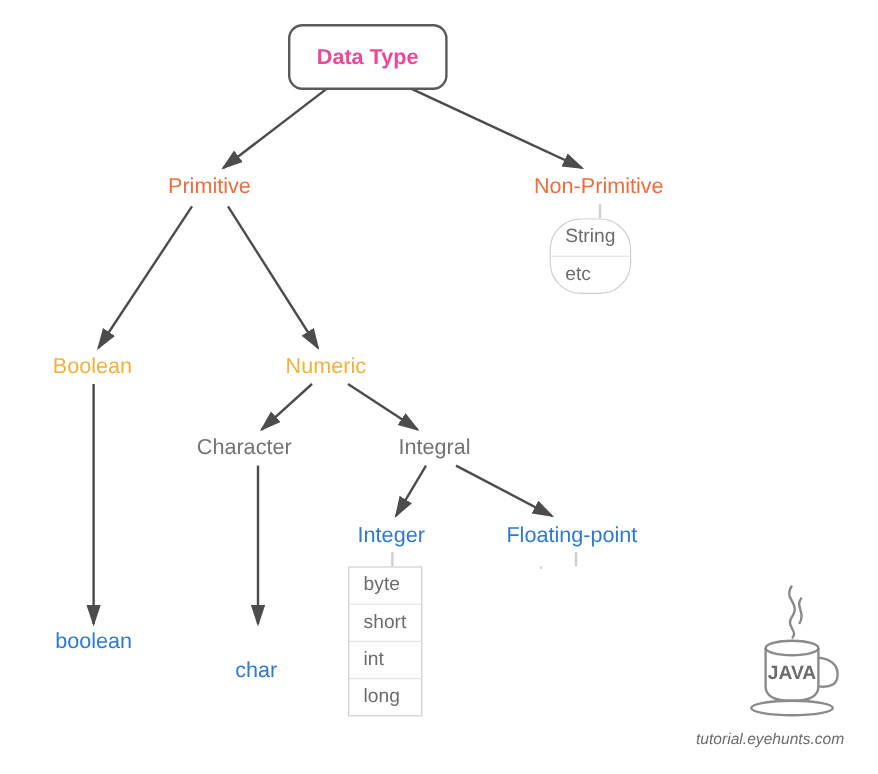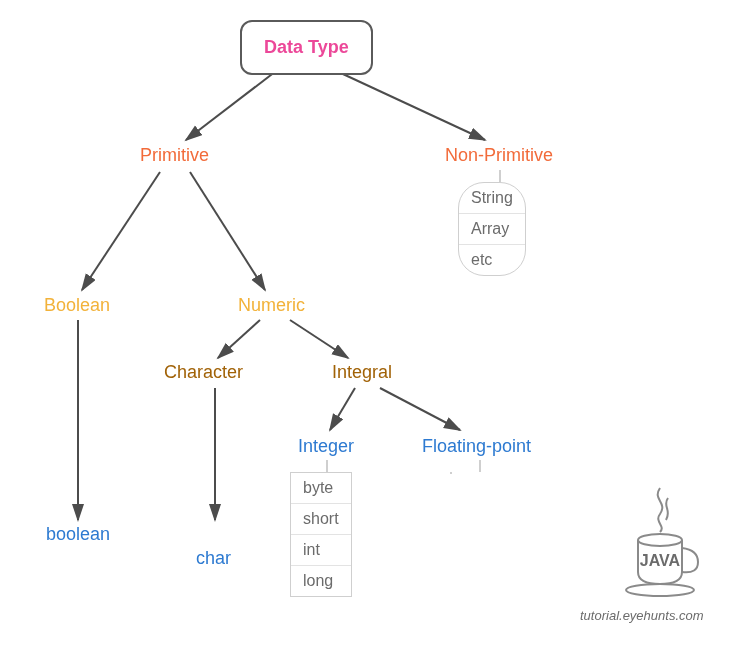--- a/index.html
+++ b/index.html
@@ -26,21 +26,21 @@
     border: 2px solid #5a5a5a;
     border-radius: 12px;
     padding: 15px 22px;
     font-weight: 700;
     color: #ec4899;
     font-size: 18px;
     background: #fff;
   }
   .c-orange { color: #f26b3a; }
   .c-yellow { color: #f2b23a; }
-  .c-pink   { color: #a16207; }
+  .c-pink   { color: #737373; }
   .c-blue   { color: #2d7ad1; text-align: right; }
   .table {
     position: absolute;
     border: 1px solid #cfcfcf;
     background: #fff;
   }
   .table .row {
     padding: 6px 12px;
     font-size: 16px;
     color: #6b6b6b;
@@ -101,21 +101,20 @@
 
 <div class="node c-orange" style="left:140px; top:145px;">
   <span>Primitive</span>
 </div>
 <div class="node c-orange" style="left:445px; top:145px;">
   <span>Non-Primitive</span>
 </div>
 
 <div class="table" style="left:458px; top:182px;border-radius:26px;">
   <div class="row">String</div>
-  <div class="row">Array</div>
   <div class="row">etc</div>
 </div>
 
 <div class="node c-yellow" style="left:44px; top:295px;">
   <span>Boolean</span>
 </div>
 <div class="node c-yellow" style="left:238px; top:295px;">
   <span>Numeric</span>
 </div>
 

